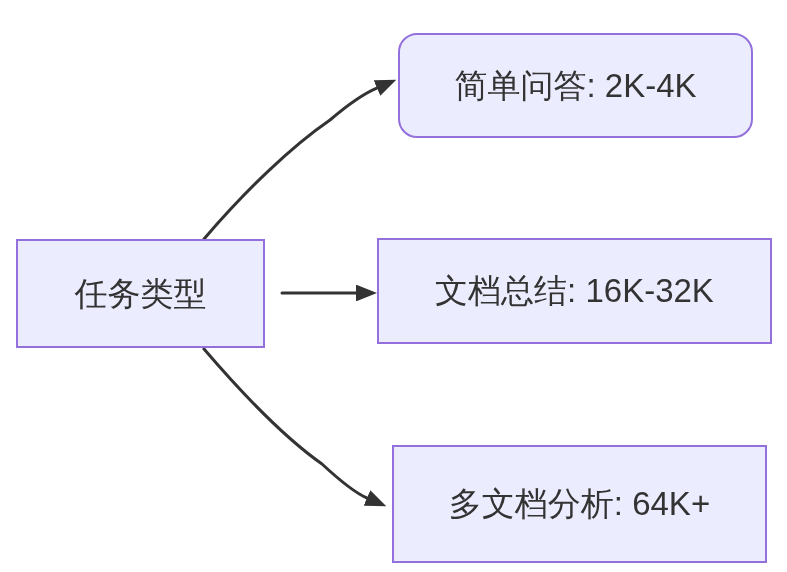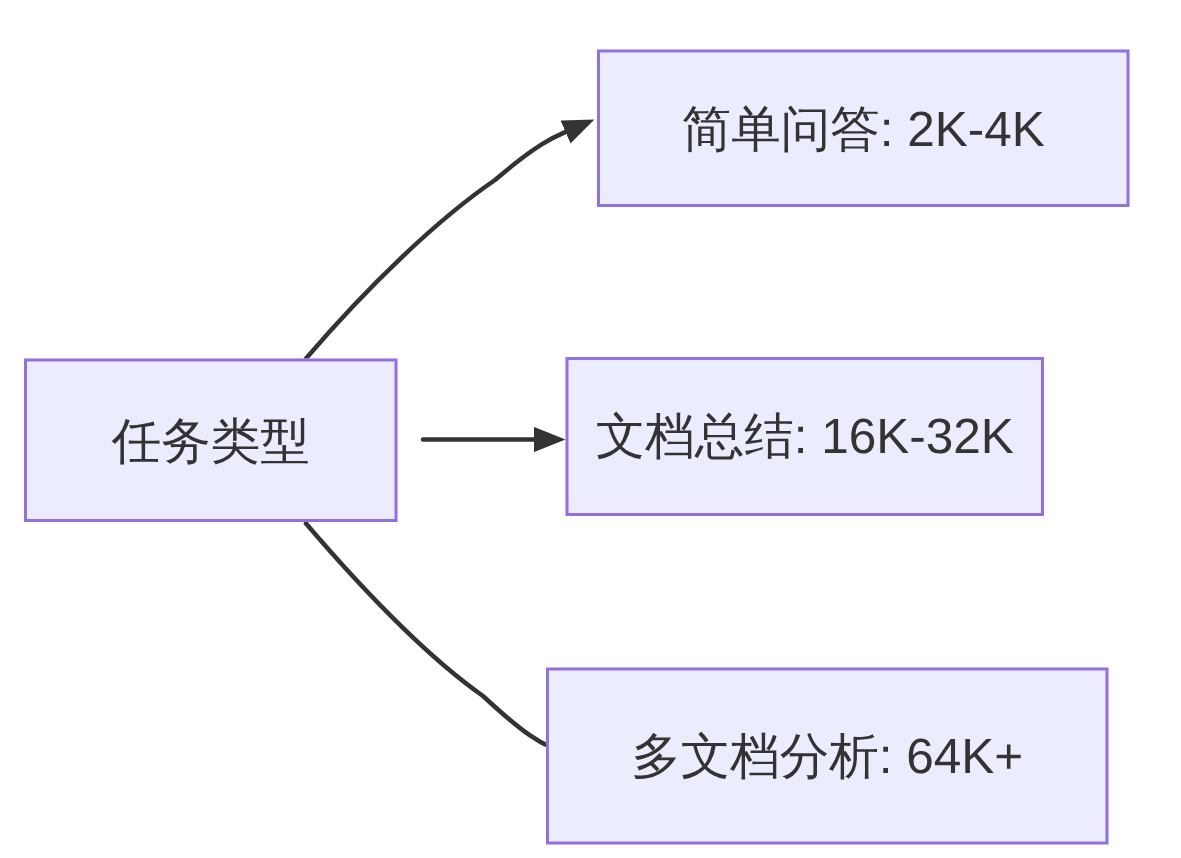--- a/index.html
+++ b/index.html
@@ -59,19 +59,19 @@
 
     <path class="edge" d="M204,239 C246,190 292,146 330,120 C358,96 370,91 377,88" marker-end="url(#arrow)"></path>
 
     <path class="edge" d="M282,293 L356,293" marker-end="url(#arrow)"></path>
 
     <path class="edge" d="M204,349 C246,398 288,440 322,464 C350,490 360,495 367,498" marker-end="url(#arrow)"></path>
   </svg>
 
   <div class="node" style="left:16px; top:239px; width:249px; height:109px;">任务类型</div>
 
-  <div class="node" style="left:398px; top:33px; width:355px; height:105px;">简单问答: 2K-4K</div>
+  <div class="node" style="left:398px; top:33px; width:355px; height:105px;border-radius:19px;">简单问答: 2K-4K</div>
 
-  <div class="node" style="left:377px; top:238px; width:319px; height:106px;">文档总结: 16K-32K</div>
+  <div class="node" style="left:377px; top:238px; width:395px; height:106px;">文档总结: 16K-32K</div>
 
-  <div class="node" style="left:364px; top:445px; width:375px; height:118px;">多文档分析: 64K+</div>
+  <div class="node" style="left:392px; top:445px; width:375px; height:118px;">多文档分析: 64K+</div>
 
 </div>
 
 </body></html>

